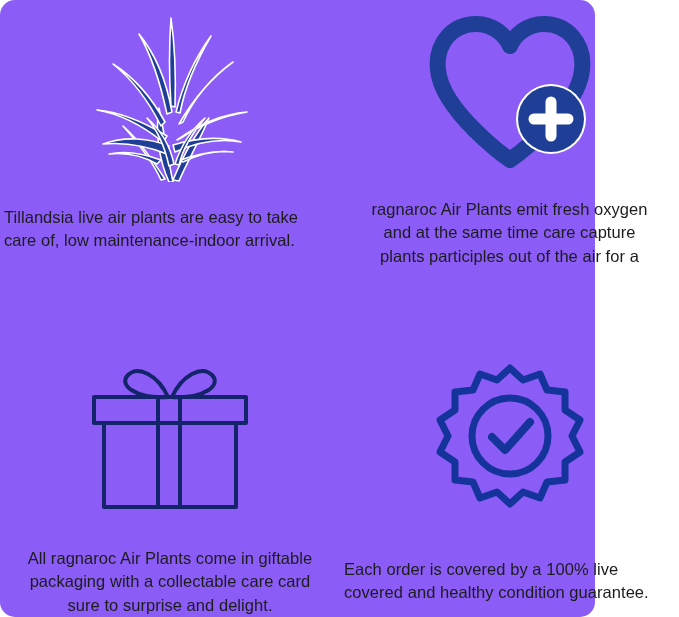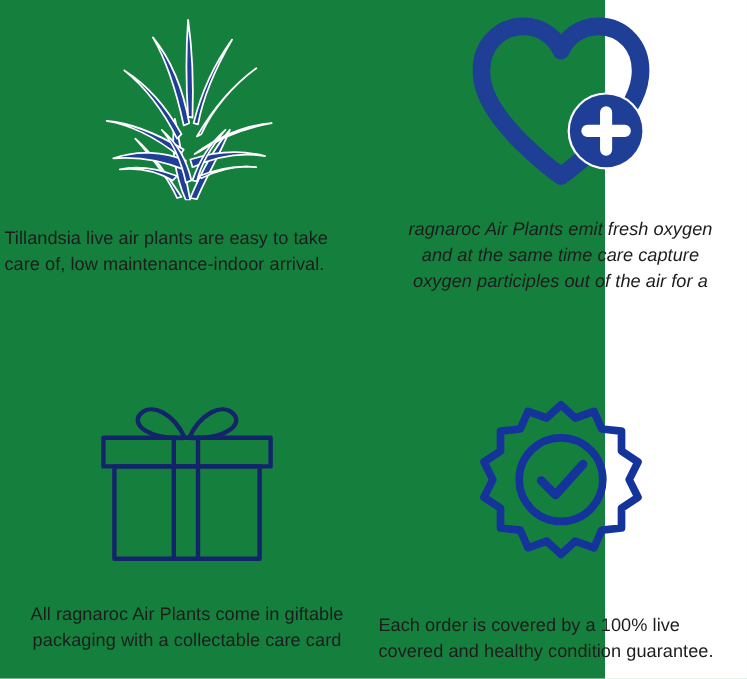--- a/index.html
+++ b/index.html
@@ -9,26 +9,27 @@
     background: #ffffff;
   }
   body {
     width: 679px;
     height: 617px;
     font-family: "Liberation Sans", sans-serif;
     overflow: hidden;
   }
 
   .feature-grid {
-    width: 550px;
+    width: 595px;
     height: 617px;
     display: grid;
     grid-template-columns: 340px 339px;
     grid-template-rows: 309px 308px;
-    background: #15803d;
+    background: #8b5cf6;
+    border-radius: 15px;
   }
 
   .feature-panel {
     position: relative;
     display: flex;
     flex-direction: column;
     align-items: center;
     box-sizing: border-box;
     overflow: hidden;
   }
@@ -59,21 +60,20 @@
   }
   .panel-plant .caption {
     text-align: left;
     padding: 0 6px 0 4px;
     margin-top: 18px;
   }
   .panel-oxygen .caption {
     text-align: center;
     padding: 0 2px;
     margin-top: 14px;
-    font-style: italic;
   }
   .panel-gift .caption {
     text-align: center;
     padding: 0 12px;
     margin-top: 22px;
   }
   .panel-warranty .caption {
     text-align: left;
     padding: 0 4px;
     margin-top: 28px;
@@ -121,21 +121,21 @@
       <svg width="172" height="160" viewBox="0 0 172 160" aria-hidden="true">
         <path d="M86 146 C86 146 18 98 14 56 C11 28 30 10 52 10 C70 10 82 22 86 32 C90 22 102 10 120 10 C142 10 161 28 158 56 C154 98 86 146 86 146 Z" fill="none" stroke="#1f3e96" stroke-width="16" stroke-linejoin="round" stroke-linecap="round"></path>
         <circle cx="127" cy="105" r="35" fill="#ffffff"></circle>
         <circle cx="127" cy="105" r="33" fill="#1f3e96"></circle>
         <path d="M127 88 L127 122 M110 105 L144 105" stroke="#ffffff" stroke-width="11" stroke-linecap="round"></path>
       </svg>
     </div>
     <div class="caption">
       <span class="caption-line">ragnaroc Air Plants emit fresh oxygen</span>
       <span class="caption-line">and at the same time care capture</span>
-      <span class="caption-line">oxygen participles out of the air for a</span>
+      <span class="caption-line">plants participles out of the air for a</span>
     </div>
   </div>
 
   <div class="feature-panel panel-gift">
     <div class="icon-wrap">
       <svg width="180" height="160" viewBox="0 0 180 160" aria-hidden="true">
         <g fill="none" stroke="#14246b" stroke-width="4" stroke-linejoin="round" stroke-linecap="round">
           <path d="M88 44 C78 22 58 12 48 22 C38 32 56 46 88 44 Z"></path>
           <path d="M92 44 C102 22 122 12 132 22 C142 32 124 46 92 44 Z"></path>
           <rect x="14" y="44" width="152" height="26"></rect>
@@ -143,20 +143,21 @@
           <line x1="78" y1="44" x2="78" y2="70"></line>
           <line x1="100" y1="44" x2="100" y2="70"></line>
           <line x1="78" y1="70" x2="78" y2="154"></line>
           <line x1="100" y1="70" x2="100" y2="154"></line>
         </g>
       </svg>
     </div>
     <div class="caption">
       <span class="caption-line">All ragnaroc Air Plants come in giftable</span>
       <span class="caption-line">packaging with a collectable care card</span>
+      <span class="caption-line">sure to surprise and delight.</span>
     </div>
   </div>
 
   <div class="feature-panel panel-warranty">
     <div class="icon-wrap">
       <svg width="152" height="152" viewBox="0 0 152 152" aria-hidden="true">
         <path d="M76 6 L89 18 L106 12 L113 28 L131 30 L131 48 L146 58 L138 74 L146 90
                  L131 100 L131 118 L113 120 L106 136 L89 130 L76 142 L63 130 L46 136
                  L39 120 L21 118 L21 100 L6 90 L14 74 L6 58 L21 48 L21 30 L39 28
                  L46 12 L63 18 Z" fill="none" stroke="#14349b" stroke-width="7" stroke-linejoin="round"></path>

